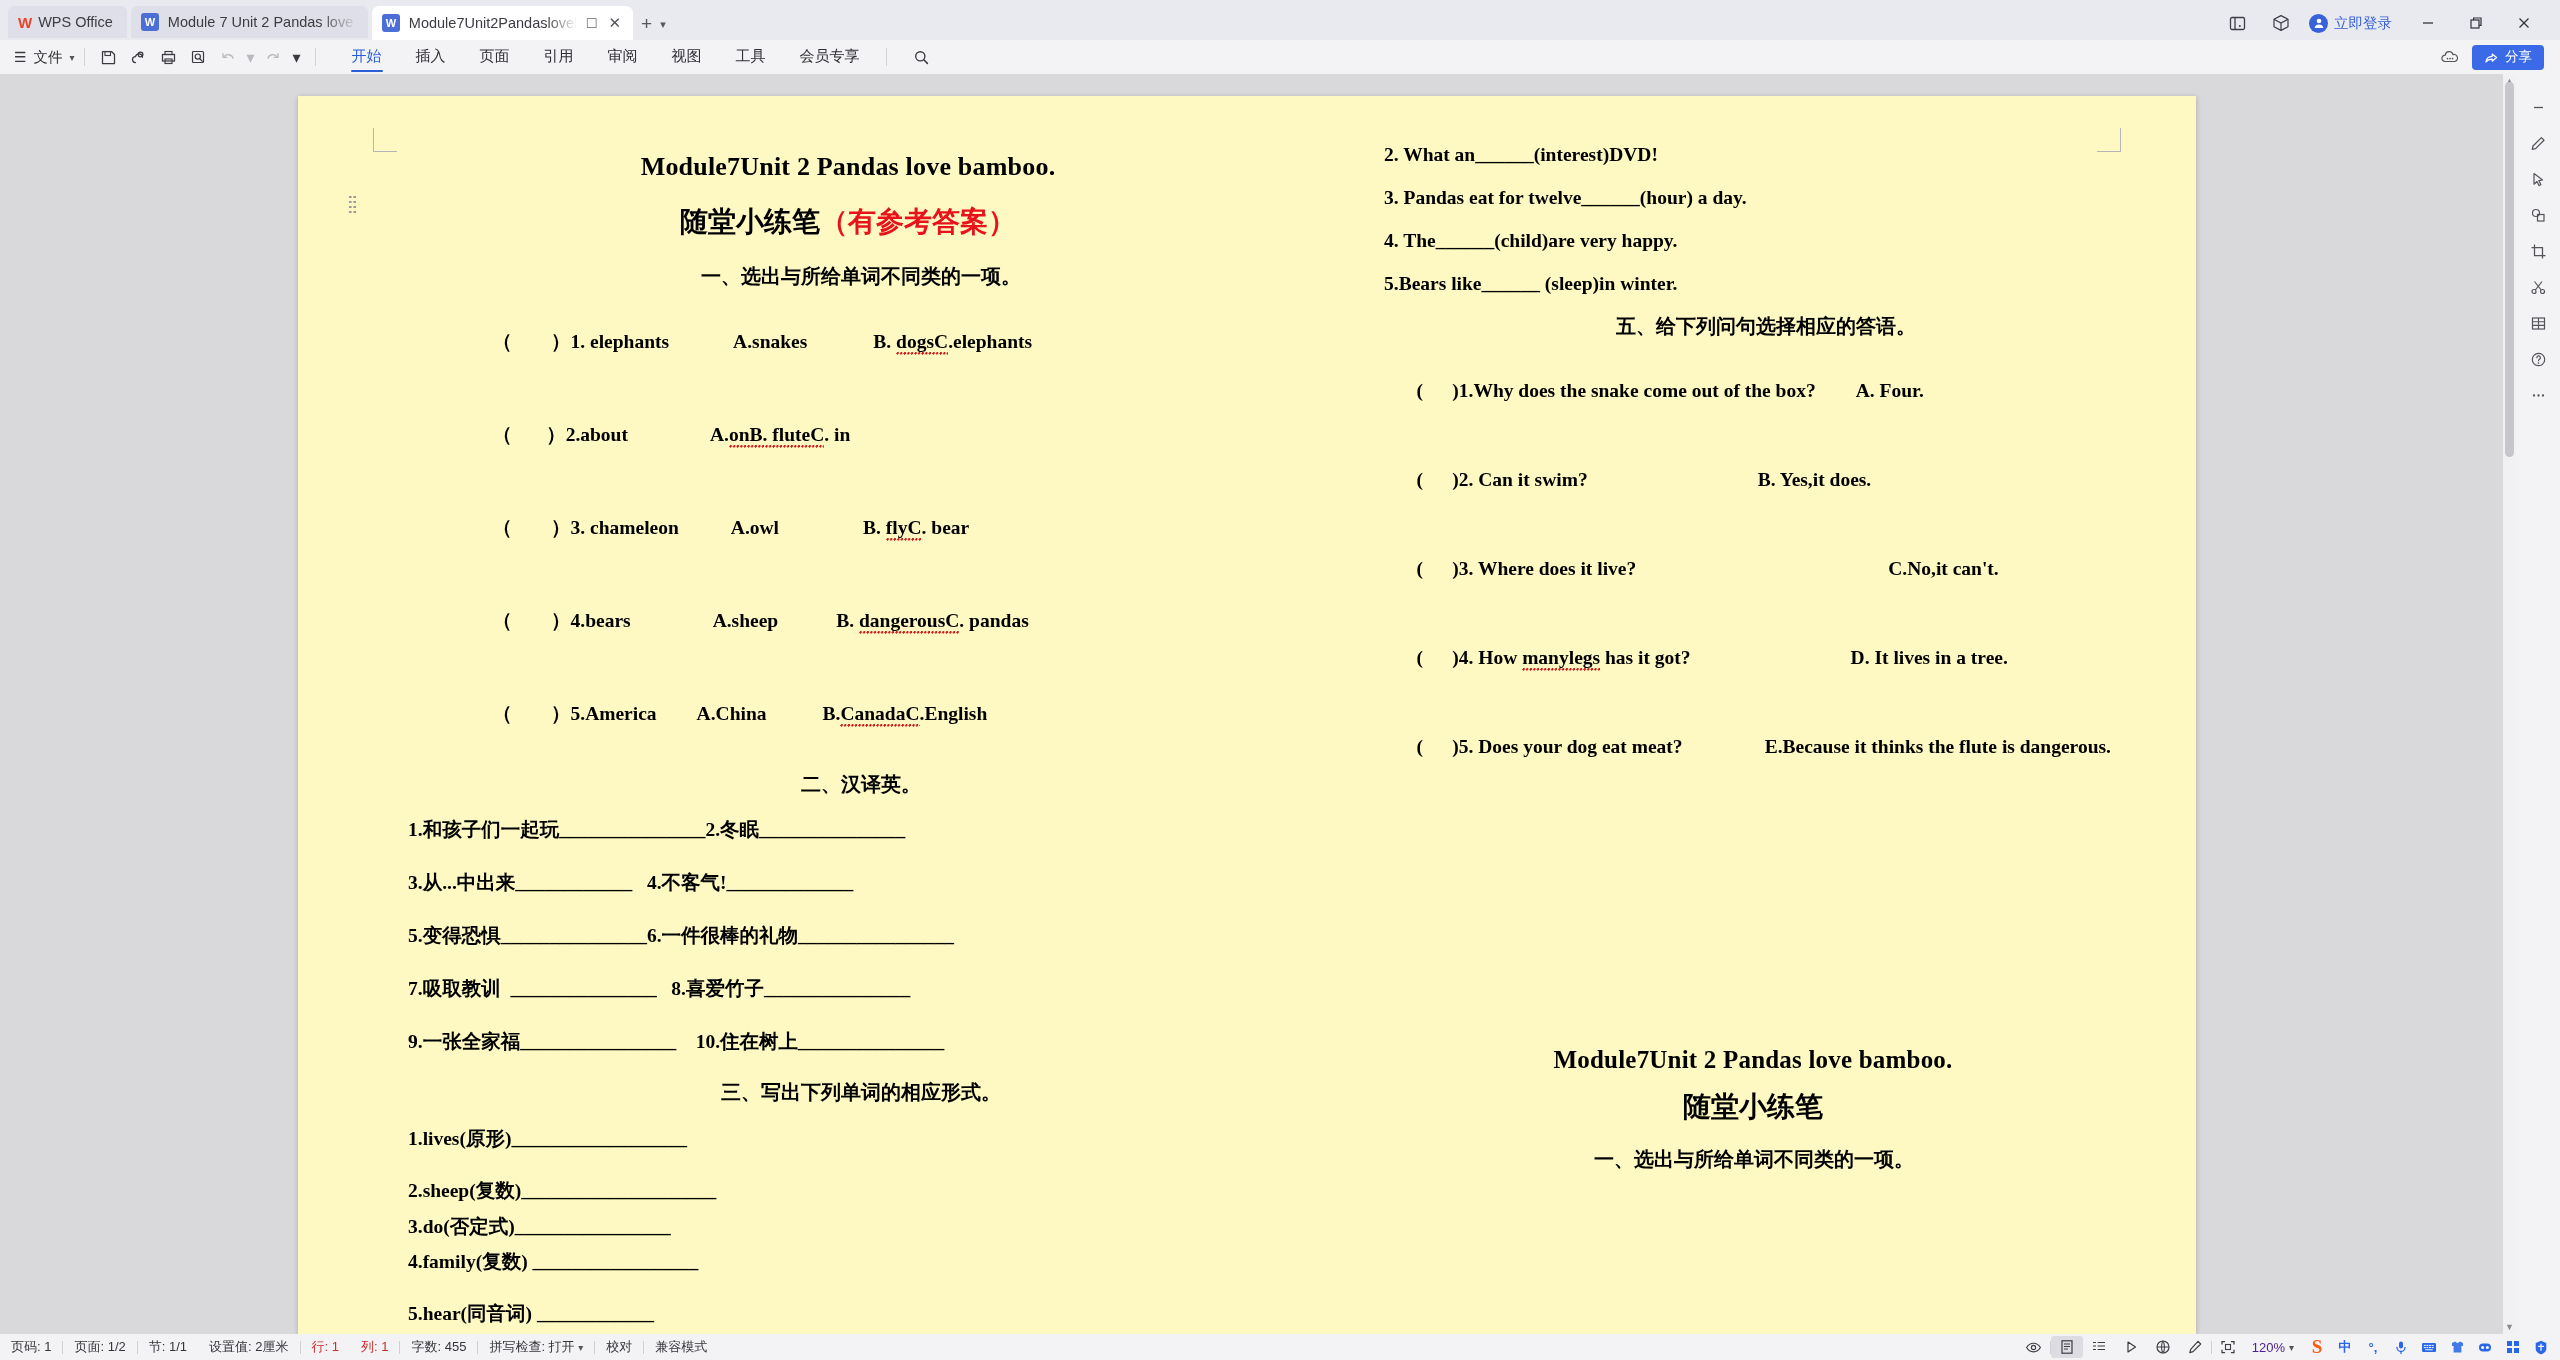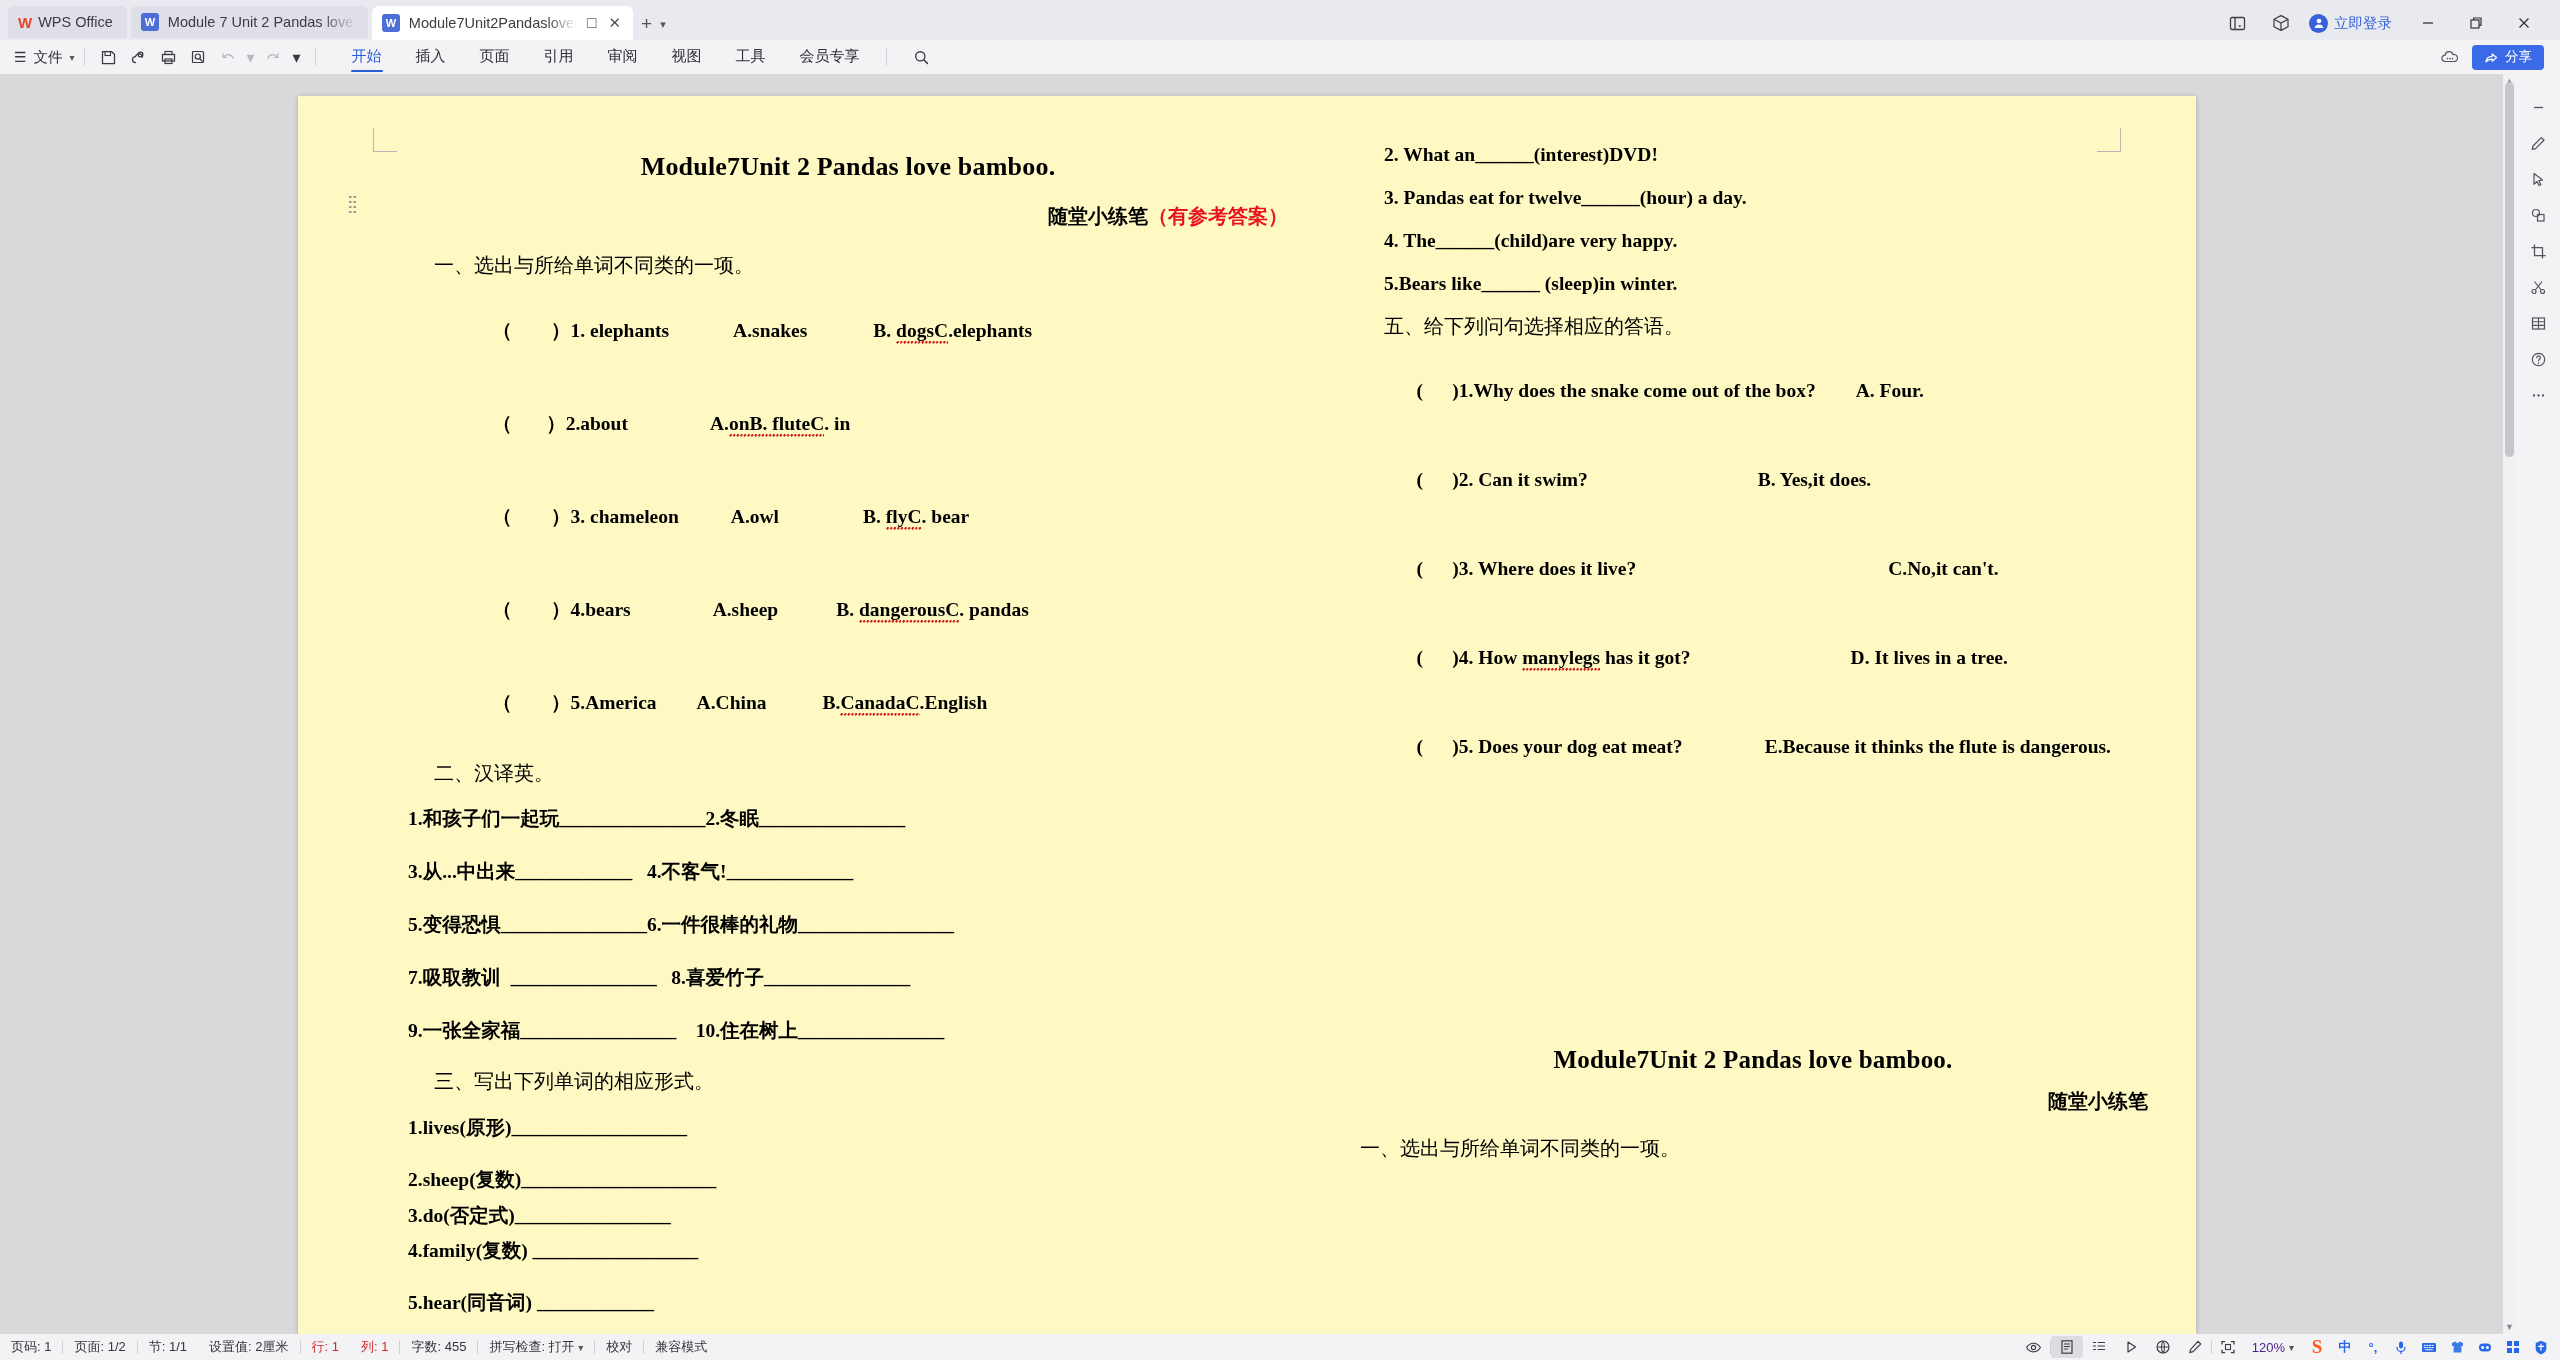--- a/index.html
+++ b/index.html
@@ -101,26 +101,26 @@
   .col-right { left: 1060px; width: 790px; }
 
   
   .doc-h1 {
     font-family: "Liberation Serif", "DejaVu Serif", serif;
     font-weight: bold; font-size: 26px; color: #000;
     text-align: center; letter-spacing: .2px;
   }
   .doc-h2 {
     font-family: "Liberation Serif", "DejaVu Serif", serif;
-    font-weight: bold; font-size: 20px; color: #000; text-align: right;
+    font-weight: bold; font-size: 28px; color: #000; text-align: center;
   }
   .red { color: #e8131a; }
   .doc-sec {
     font-family: "Liberation Serif", "DejaVu Serif", serif;
-    font-weight: normal; font-size: 20px; color: #000;
+    font-weight: bold; font-size: 20px; color: #000; text-align: center;
   }
   .doc-line {
     font-family: "Liberation Serif", "DejaVu Serif", serif;
     font-weight: bold; font-size: 19.5px; color: #000; white-space: pre;
   }
   .indent1 { padding-left: 26px; }
   .sq {
     background-image: radial-gradient(circle at 1.6px 2.4px, #d01b1b 1.1px, transparent 1.3px);
     background-size: 3.6px 4px; background-repeat: repeat-x; background-position: 0 100%;
     padding-bottom: 3px;

